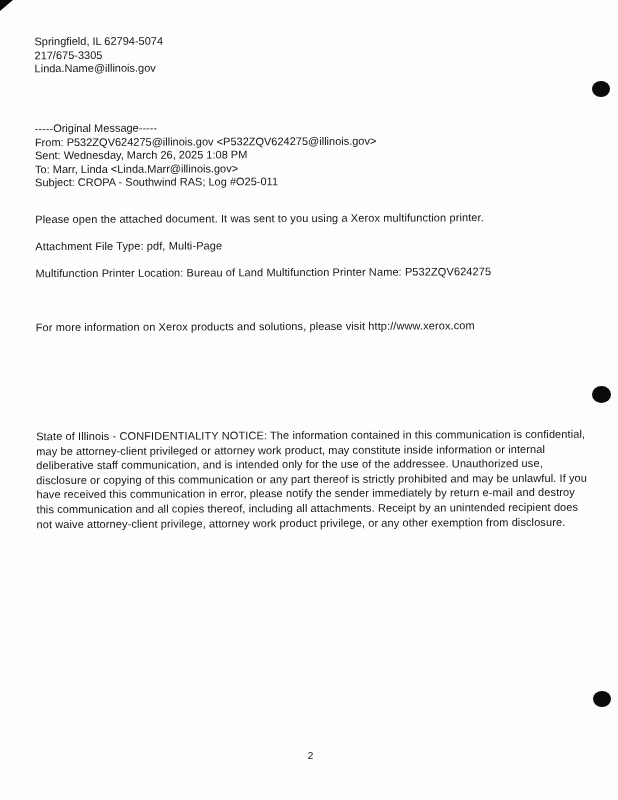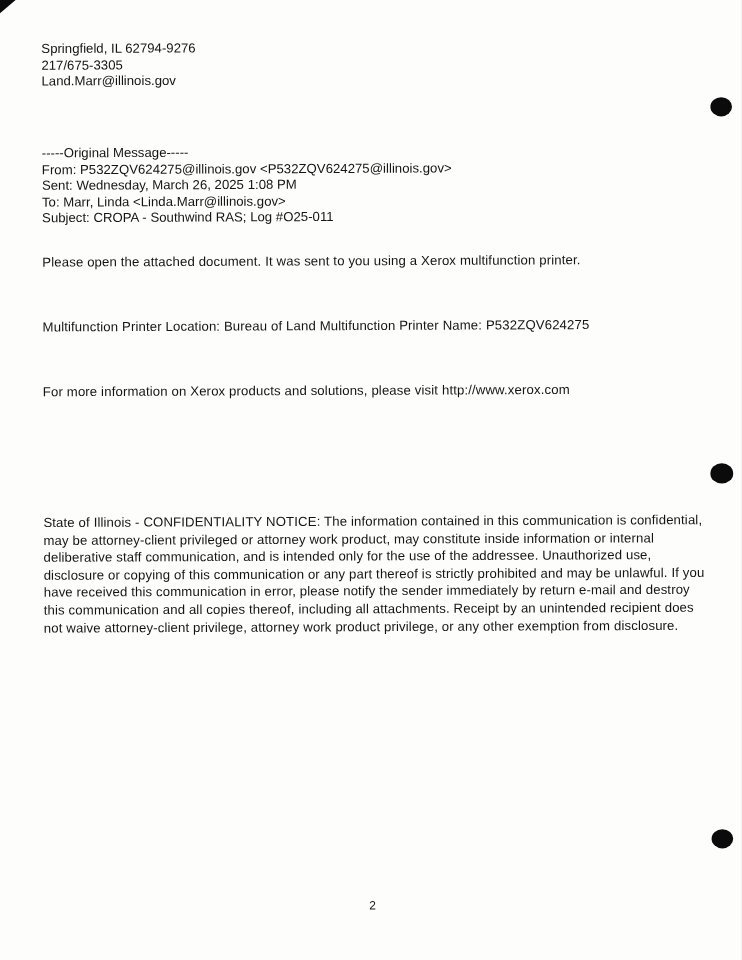--- a/index.html
+++ b/index.html
@@ -66,34 +66,35 @@
 <div class="page">
 
   <div class="corner-mark"></div>
   <div class="punch-mark" style="left:592px; top:81px; width:18px; height:16px;"></div>
   <div class="punch-mark" style="left:592px; top:386px; width:19px; height:17px;"></div>
   <div class="punch-mark" style="left:593px; top:691px; width:18px; height:16px;"></div>
 
   <div class="scan-skew">
 
     <div class="block" style="left:36px; top:34px;">
-      <div>Springfield, IL 62794-9276</div>
+      <div>Springfield, IL 62794-5074</div>
       <div>217/675-3305</div>
-      <div>Land.Marr@illinois.gov</div>
+      <div>Linda.Name@illinois.gov</div>
     </div>
 
     <div class="block" style="left:36px; top:121px;">
       <div>-----Original Message-----</div>
       <div>From: P532ZQV624275@illinois.gov &lt;P532ZQV624275@illinois.gov&gt;</div>
       <div>Sent: Wednesday, March 26, 2025 1:08 PM</div>
       <div>To: Marr, Linda &lt;Linda.Marr@illinois.gov&gt;</div>
       <div>Subject: CROPA - Southwind RAS; Log #O25-011</div>
     </div>
 
     <div class="txt" style="left:36px; top:212px;">Please open the attached document. It was sent to you using a Xerox multifunction printer.</div>
+    <div class="txt" style="left:36px; top:239px;">Attachment File Type: pdf, Multi-Page</div>
     <div class="txt" style="left:36px; top:266px;">Multifunction Printer Location: Bureau of Land Multifunction Printer Name: P532ZQV624275</div>
     <div class="txt" style="left:36px; top:320px;">For more information on Xerox products and solutions, please visit http://www.xerox.com</div>
 
     <div class="disclaimer">State of Illinois - CONFIDENTIALITY NOTICE: The information contained in this communication is confidential, may be attorney-client privileged or attorney work product, may constitute inside information or internal deliberative staff communication, and is intended only for the use of the addressee. Unauthorized use, disclosure or copying of this communication or any part thereof is strictly prohibited and may be unlawful. If you have received this communication in error, please notify the sender immediately by return e-mail and destroy this communication and all copies thereof, including all attachments. Receipt by an unintended recipient does not waive attorney-client privilege, attorney work product privilege, or any other exemption from disclosure.</div>
 
     <div class="page-number">2</div>
 
   </div>
 </div>
 

